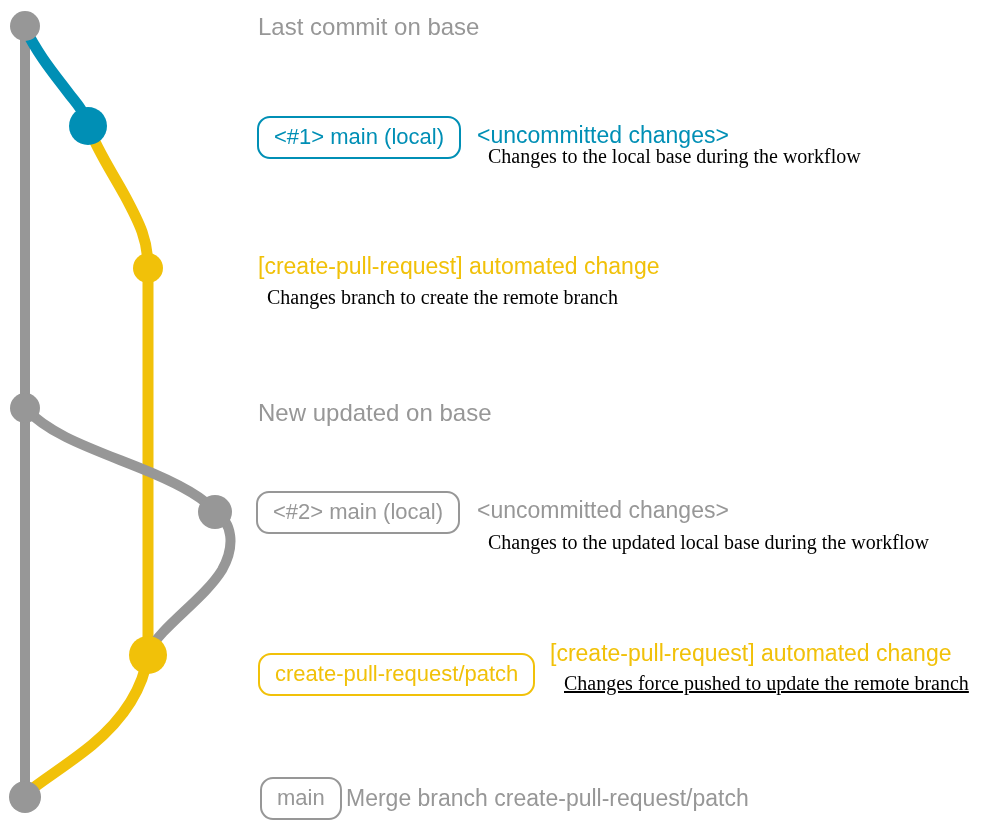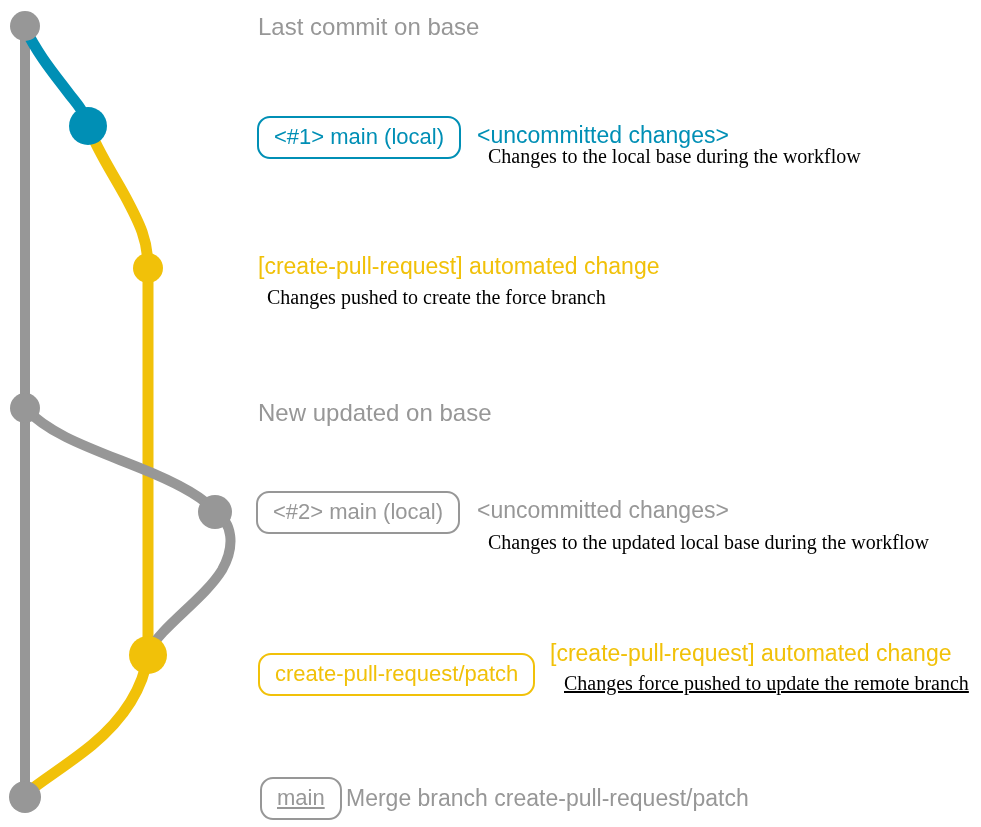--- a/index.html
+++ b/index.html
@@ -78,28 +78,28 @@
     <circle class="fill-gray" cx="25" cy="797" r="16"></circle>
   </svg>
 
   <div class="txt heading gray" style="left:258px; top:13px;">Last commit on base</div>
 
   <div class="box blue" style="left:257px; top:104px;">&lt;#1&gt; main (local)</div>
   <div class="txt msg blue" style="left:477px; top:110px;">&lt;uncommitted changes&gt;</div>
   <div class="desc" style="left:488px; top:145px;">Changes to the local base during the workflow</div>
 
   <div class="txt msg yellow" style="left:258px; top:253px;">[create-pull-request] automated change</div>
-  <div class="desc" style="left:267px; top:286px;">Changes pushed to create the force branch</div>
+  <div class="desc" style="left:267px; top:286px;">Changes branch to create the remote branch</div>
 
   <div class="txt heading gray" style="left:258px; top:399px;">New updated on base</div>
 
   <div class="box gray" style="left:256px; top:491px;">&lt;#2&gt; main (local)</div>
   <div class="txt msg gray" style="left:477px; top:497px;">&lt;uncommitted changes&gt;</div>
   <div class="desc" style="left:488px; top:531px;">Changes to the updated local base during the workflow</div>
 
   <div class="box yellow" style="left:258px; top:634px;margin-top:19px;">create-pull-request/patch</div>
   <div class="txt msg yellow" style="left:550px; top:640px;">[create-pull-request] automated change</div>
   <div class="desc" style="left:564px; top:672px;text-decoration:underline;">Changes force pushed to update the remote branch</div>
 
-  <div class="box gray" style="left:260px; top:777px;text-decoration:underline;">main</div>
+  <div class="box gray" style="left:260px; top:777px;">main</div>
   <div class="txt msg gray" style="left:346px; top:785px;">Merge branch create-pull-request/patch</div>
 
 </div>
 
 </body></html>

